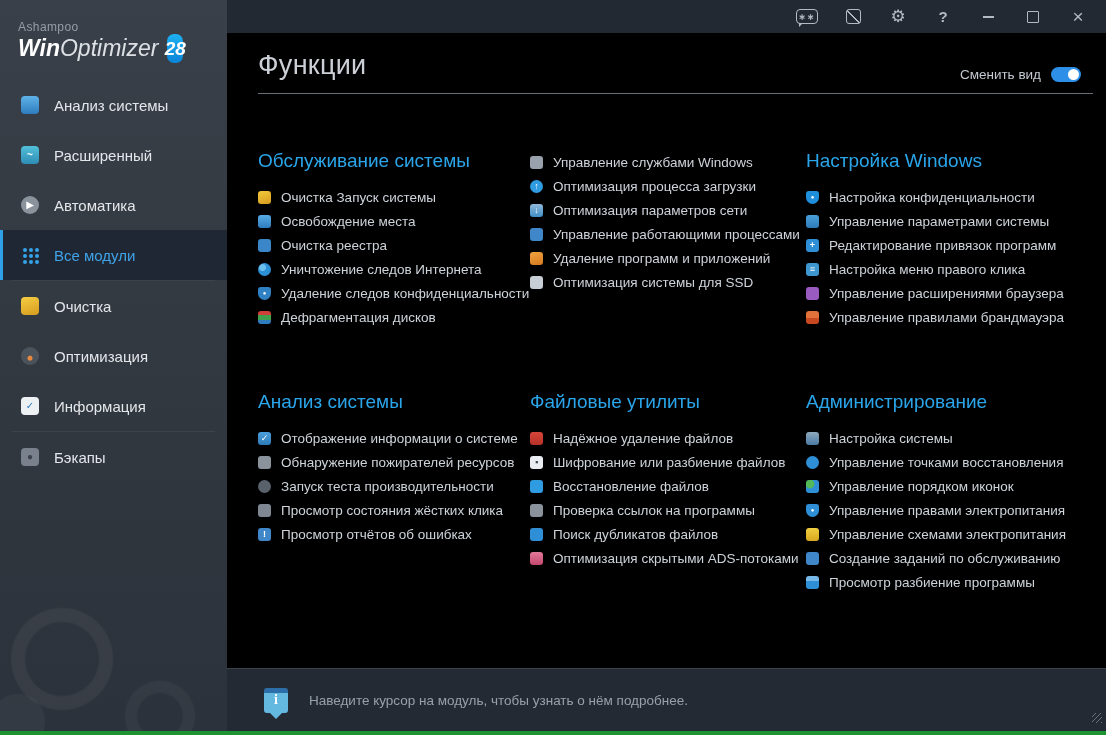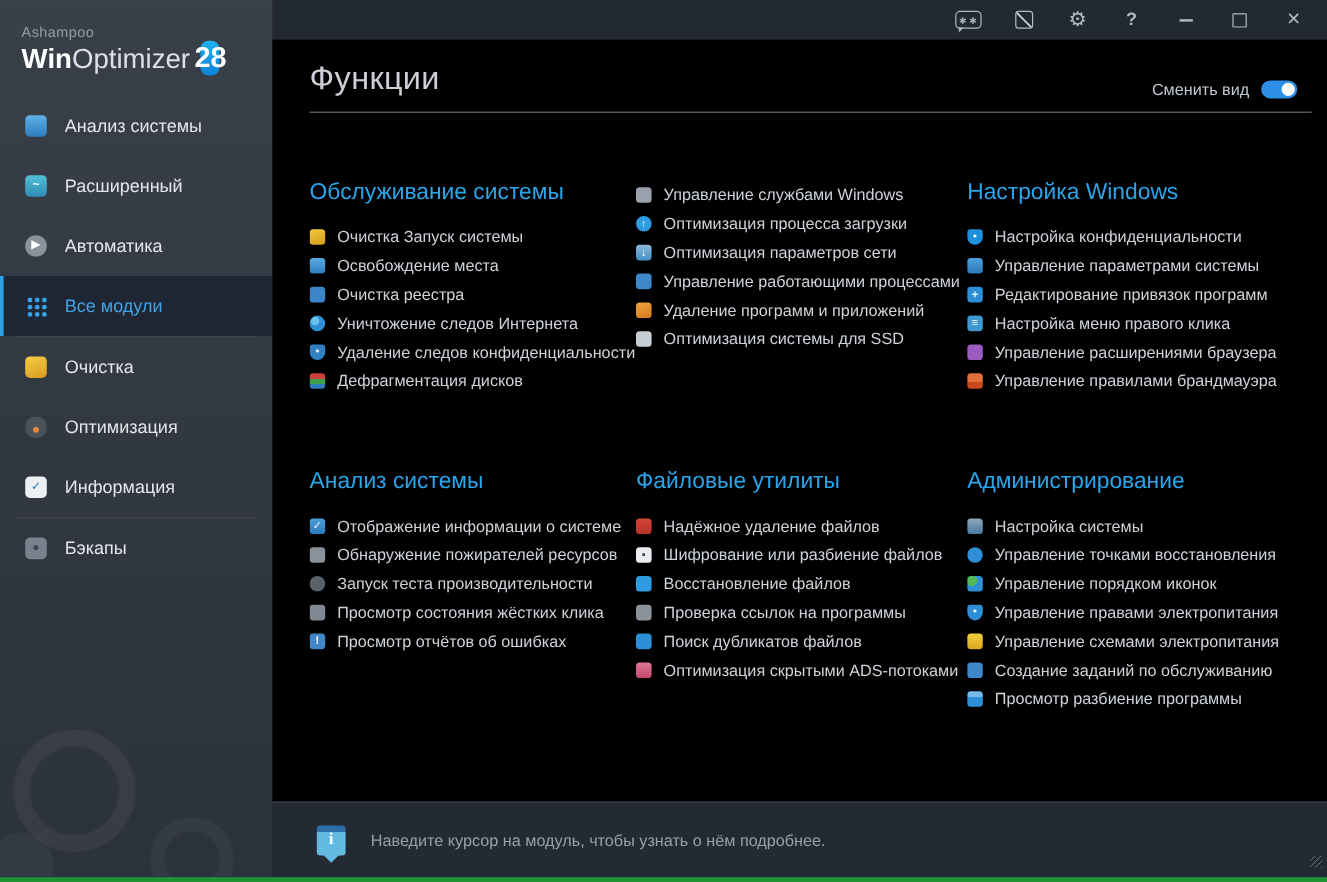--- a/index.html
+++ b/index.html
@@ -25,25 +25,25 @@
   
   .sidebar{position:absolute;left:0;top:0;width:227px;height:731px;
            background:linear-gradient(180deg,#3a4049 0%,#333941 45%,#2c323b 100%);}
   .sidebar::after{content:"";position:absolute;left:0;bottom:0;width:100%;height:200px;pointer-events:none;
            background:
              radial-gradient(circle at 62px 128px, transparent 36px, rgba(255,255,255,.05) 38px 50px, transparent 52px),
              radial-gradient(circle at 160px 185px, transparent 22px, rgba(255,255,255,.04) 24px 34px, transparent 36px),
              radial-gradient(circle at 18px 190px, rgba(255,255,255,.04) 0 26px, transparent 28px);}
   .logo{position:absolute;left:18px;top:20px;white-space:nowrap;}
   .brand{font-size:12px;color:#959da7;letter-spacing:.4px;}
-  .product{margin-top:1px;display:flex;align-items:center;}
+  .product{margin-top:1px;display:flex;align-items:flex-start;font-style:italic;}
   .pwin{font-size:23px;font-weight:bold;color:#ffffff;}
   .popt{font-size:23px;font-weight:300;color:#dde1e6;}
   .vbadge{margin-left:9px;width:16px;height:29px;border-radius:7px;
-          background:linear-gradient(180deg,#1db0f2,#0d84d8);color:#fff;font-size:24px;font-weight:bold;
+          background:linear-gradient(180deg,#1db0f2,#0d84d8);color:#fff;font-size:19px;font-weight:bold;
           display:flex;align-items:center;justify-content:center;transform:translateY(-1px);}
   .nav{position:absolute;left:0;top:80px;right:0;}
   .srow{display:flex;align-items:center;height:50px;padding-left:21px;gap:15px;cursor:pointer;}
   .srow.selected{background:#202734;border-left:3px solid #2f9fe8;padding-left:18px;}
   .slabel{font-size:15px;color:#e3e6ea;}
   .srow.selected .slabel{color:#3fa3e8;}
   .sdiv{height:1px;background:#3d434d;margin:0 12px;}
   .schip{width:18px;height:18px;border-radius:4px;display:flex;align-items:center;justify-content:center;flex:0 0 auto;position:relative;}
   .schip i{font-style:normal;font-size:10px;line-height:1;color:#fff;font-weight:bold;}
   .schip.circle{border-radius:50%;}

